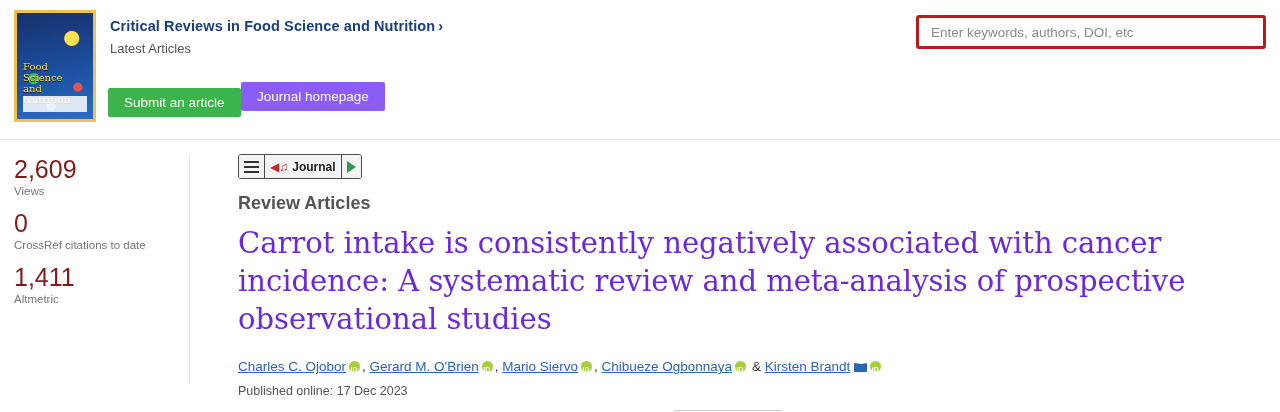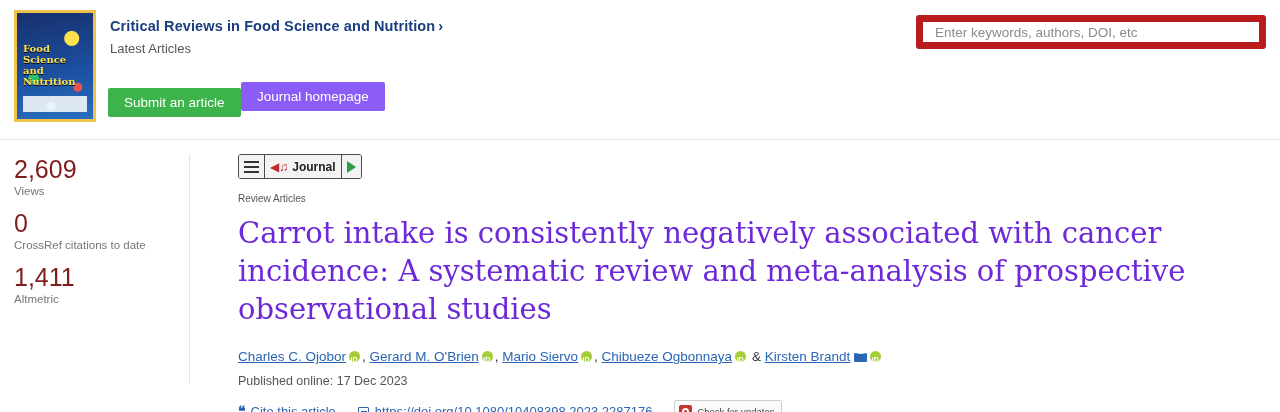--- a/index.html
+++ b/index.html
@@ -47,27 +47,27 @@
     background:
       radial-gradient(circle at 72% 24%, #ffe14d 0 7px, rgba(0,0,0,0) 8px),
       radial-gradient(circle at 22% 62%, #2fbf71 0 5px, rgba(0,0,0,0) 6px),
       radial-gradient(circle at 80% 70%, #e8544f 0 4px, rgba(0,0,0,0) 5px),
       radial-gradient(circle at 45% 88%, #4fc3f7 0 4px, rgba(0,0,0,0) 5px),
       linear-gradient(170deg, #17306d 0%, #1c4fa0 55%, #2a6fc0 100%);
   }
   .cover-title {
     position: absolute;
     left: 6px;
-    top: 30px;
+    top: 48px;
     width: 60px;
     color: #ffe14d;
     font-family: "DejaVu Serif", serif;
     font-size: 10px;
     line-height: 11px;
-    font-weight: bold;
+    font-weight: normal;
     text-shadow: 0 1px 0 #000;
   }
   .cover-strip {
     position: absolute;
     left: 6px;
     right: 6px;
     bottom: 7px;
     height: 16px;
     background: #ffffff;
     opacity: .85;
@@ -118,21 +118,21 @@
     left: 241px;
     background: #8b5cf6;
   }
 
   .searchbox {
     position: absolute;
     right: 14px;
     top: 15px;
     width: 350px;
     height: 34px;
-    border: 7px solid #b91c1c;
+    border: 3px solid #b91c1c;
     border-radius: 3px;
     background: #fff;
     box-sizing: border-box;
     padding: 0 12px;
     font-size: 13.5px;
     color: #777;
     font-family: "Liberation Sans", sans-serif;
   }
   .searchbox::placeholder { color: #8a8a8a; }
 
@@ -211,22 +211,23 @@
   }
   .play-tri {
     width: 0; height: 0;
     border-left: 9px solid #2a9d4b;
     border-top: 6px solid transparent;
     border-bottom: 6px solid transparent;
   }
 
   .article-type {
     margin-top: 14px;
-    font-size: 10px;
+    font-size: 18px;
     color: #555;
+    font-weight: bold;
   }
 
   .title {
     margin-top: 10px;
     font-family: "DejaVu Serif", serif;
     font-size: 29px;
     line-height: 38px;
     color: #6d28d9;
     font-weight: normal;
     max-width: 960px;

